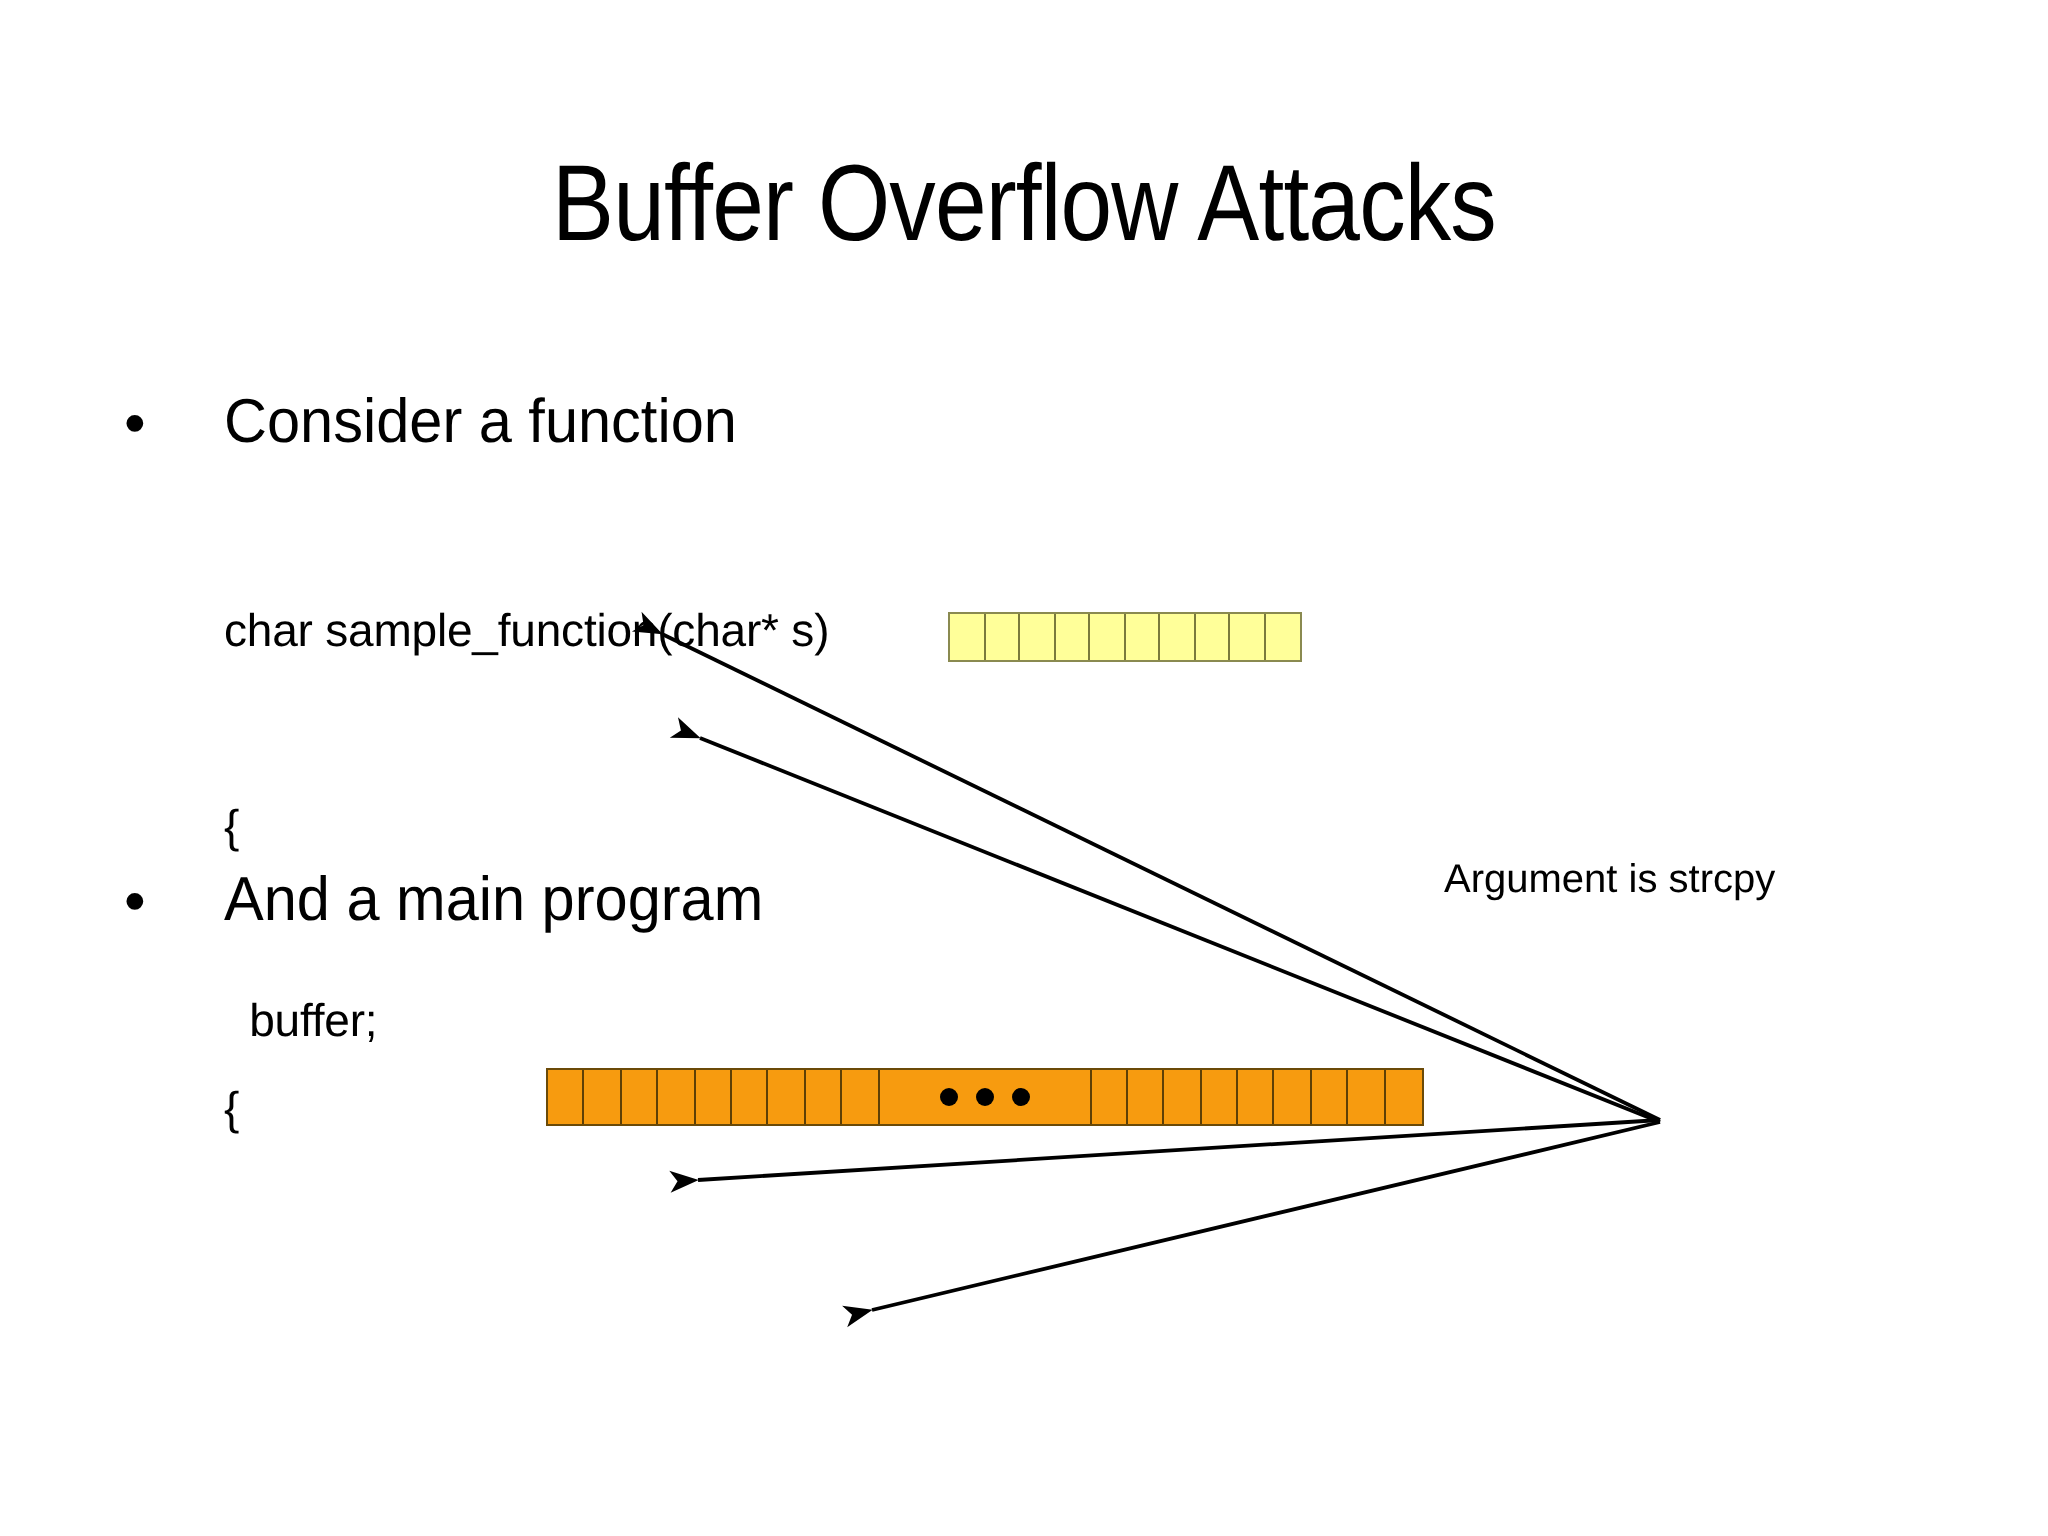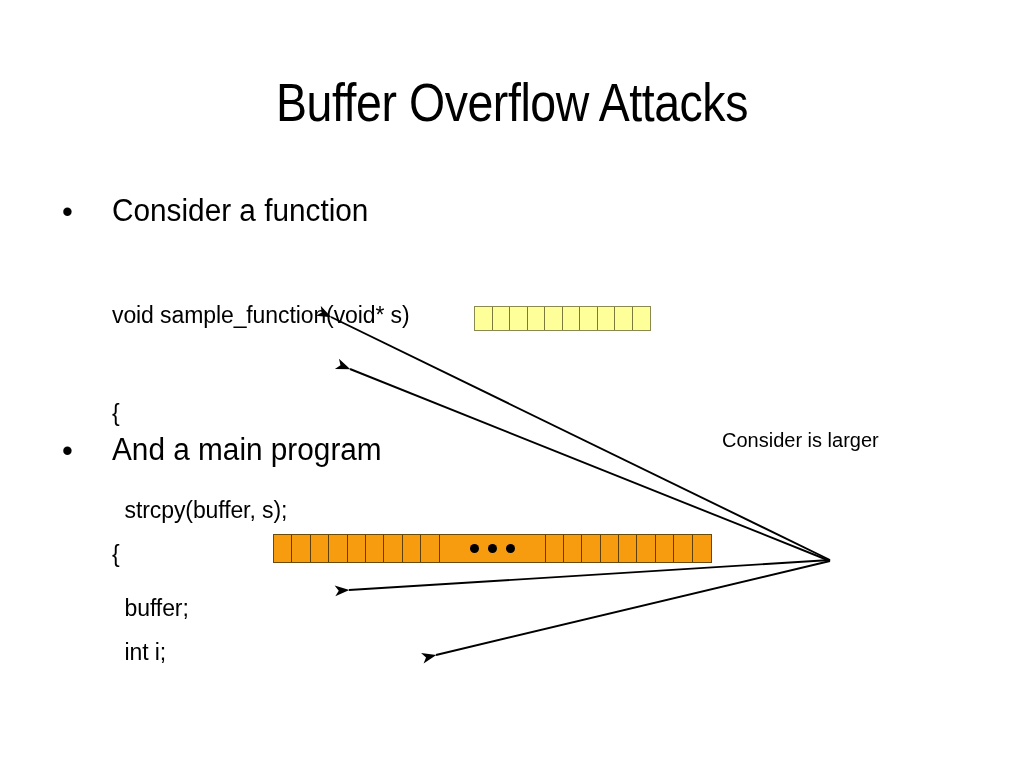--- a/index.html
+++ b/index.html
@@ -157,35 +157,33 @@
 <div id="slide">
 
   <div id="slide-title">Buffer Overflow Attacks</div>
 
   <div class="bullet-row" id="bullet-consider">
     <span class="bullet-dot">•</span>
     <span class="bullet-text">Consider a function</span>
   </div>
 
   <div class="code-block" id="code-function">
-    <span class="code-line">void sample_function(void* s)</span>
+    <span class="code-line">char sample_function(char* s)</span>
     <span class="code-line">{</span>
-    <span class="code-line">  strcpy(buffer, s);</span>
     <span class="code-line">  buffer;</span>
     
   </div>
 
   <div class="bullet-row" id="bullet-main">
     <span class="bullet-dot">•</span>
     <span class="bullet-text">And a main program</span>
   </div>
 
   <div class="code-block" id="code-main">
     <span class="code-line">{</span>
-    <span class="code-line">  int i;</span>
     
     
     
     
     
   </div>
 
   <div class="buffer" id="buffer-small">
       <div class="cell"></div>
       <div class="cell"></div>
@@ -221,21 +219,21 @@
       <div class="cell"></div>
       <div class="cell"></div>
       <div class="cell"></div>
       <div class="cell"></div>
       <div class="cell"></div>
       <div class="cell"></div>
       <div class="cell"></div>
     </div>
 
   <div id="annotation">
-    <span>Consider is larger</span>
+    <span>Argument is strcpy</span>
   </div>
 
   <svg id="arrows" viewBox="0 0 1024 768" xmlns="http://www.w3.org/2000/svg">
     <defs>
       <marker id="ah" markerWidth="9" markerHeight="9" refX="7.6" refY="3.1" orient="auto" markerUnits="strokeWidth">
         <path d="M7.8,3.1 L0.2,0.2 L2.2,3.1 L0.2,6.0 Z" fill="#000000"></path>
       </marker>
     </defs>
     <g stroke="#000000" stroke-width="1.9" fill="none" marker-start="url(#ah)">
       <path d="M331,317 L830,560"></path>

